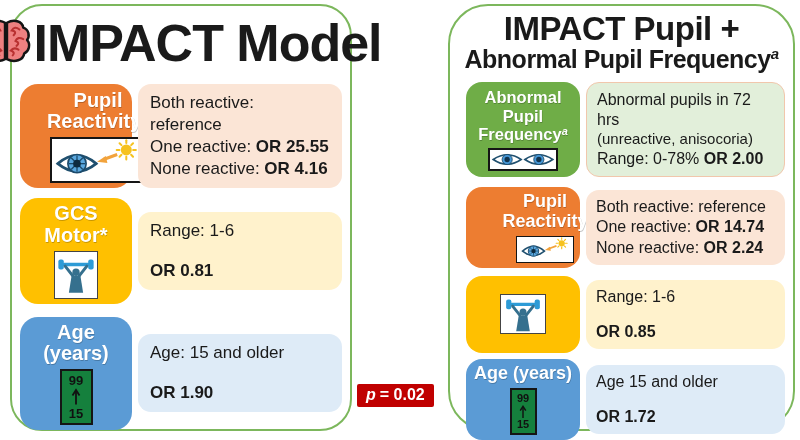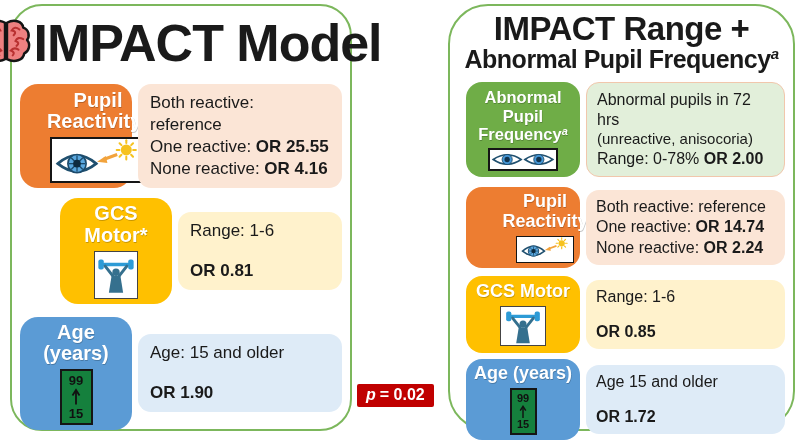--- a/index.html
+++ b/index.html
@@ -133,21 +133,21 @@
           </svg>
         </span>
       </div>
       <div class="desc d-orange">
         <div class="line"><span>Both reactive: reference</span><span class="b"></span></div>
         <div class="line"><span>One reactive: </span><span class="b">OR 25.55</span></div>
         <div class="line"><span>None reactive: </span><span class="b">OR 4.16</span></div>
       </div>
     </div>
 
-    <div class="row" style="margin-bottom:13px;margin-left:40px;">
+    <div class="row" style="margin-bottom:13px;">
       <div class="labelbox lb-gold">
         <span class="lbl">GCS Motor*</span>
         <span class="frame lift-frame-lg">
           <svg width="38" height="42" viewBox="0 0 56 54">
             <rect x="8" y="9" width="40" height="5" rx="2" fill="#2D9BD6"></rect>
             <rect x="2" y="4" width="8" height="15" rx="3" fill="#2D9BD6"></rect>
             <rect x="46" y="4" width="8" height="15" rx="3" fill="#2D9BD6"></rect>
             <g stroke="#35708E" stroke-width="4.4" stroke-linecap="round">
               <line x1="12" y1="14" x2="23" y2="28"></line>
                 <line x1="44" y1="14" x2="33" y2="28"></line>
@@ -185,21 +185,21 @@
   <div class="l-footer">*Data obtained at admission</div>
 </div>
 
 <div class="p-badge">
   <span class="p-i">p</span>
   <span>= 0.02</span>
 </div>
 
 <div class="panel panel-right">
 
-  <div class="r-title1">IMPACT Range +</div>
+  <div class="r-title1">IMPACT Pupil +</div>
   <div class="r-title2">
     <span>Abnormal Pupil Frequency</span><span class="sup-i">a</span>
   </div>
 
   <div class="rows-r">
 
     <div class="row" style="margin-bottom:10px;">
       <div class="labelbox lb-green" style="min-height:80px;">
         <span class="lbl"><span>Abnormal Pupil Frequency</span><span class="lb-sup">a</span></span>
         <span class="frame eyes2-frame">
@@ -252,21 +252,20 @@
       </div>
       <div class="desc d-orange">
         <div class="line"><span>Both reactive: reference</span><span class="b"></span></div>
         <div class="line"><span>One reactive: </span><span class="b">OR 14.74</span></div>
         <div class="line"><span>None reactive: </span><span class="b">OR 2.24</span></div>
       </div>
     </div>
 
     <div class="row" style="margin-bottom:6px;">
       <div class="labelbox lb-gold" style="min-height:77px;">
-        <span class="lbl">GCS Motor</span>
         <span class="frame lift-frame-sm">
           <svg width="38" height="35" viewBox="0 0 56 54">
             <rect x="8" y="9" width="40" height="5" rx="2" fill="#2D9BD6"></rect>
             <rect x="2" y="4" width="8" height="15" rx="3" fill="#2D9BD6"></rect>
             <rect x="46" y="4" width="8" height="15" rx="3" fill="#2D9BD6"></rect>
             <g stroke="#35708E" stroke-width="4.4" stroke-linecap="round">
               <line x1="12" y1="14" x2="23" y2="28"></line>
                 <line x1="44" y1="14" x2="33" y2="28"></line>
             </g>
             <circle cx="28" cy="23" r="5.4" fill="#35708E"></circle>

